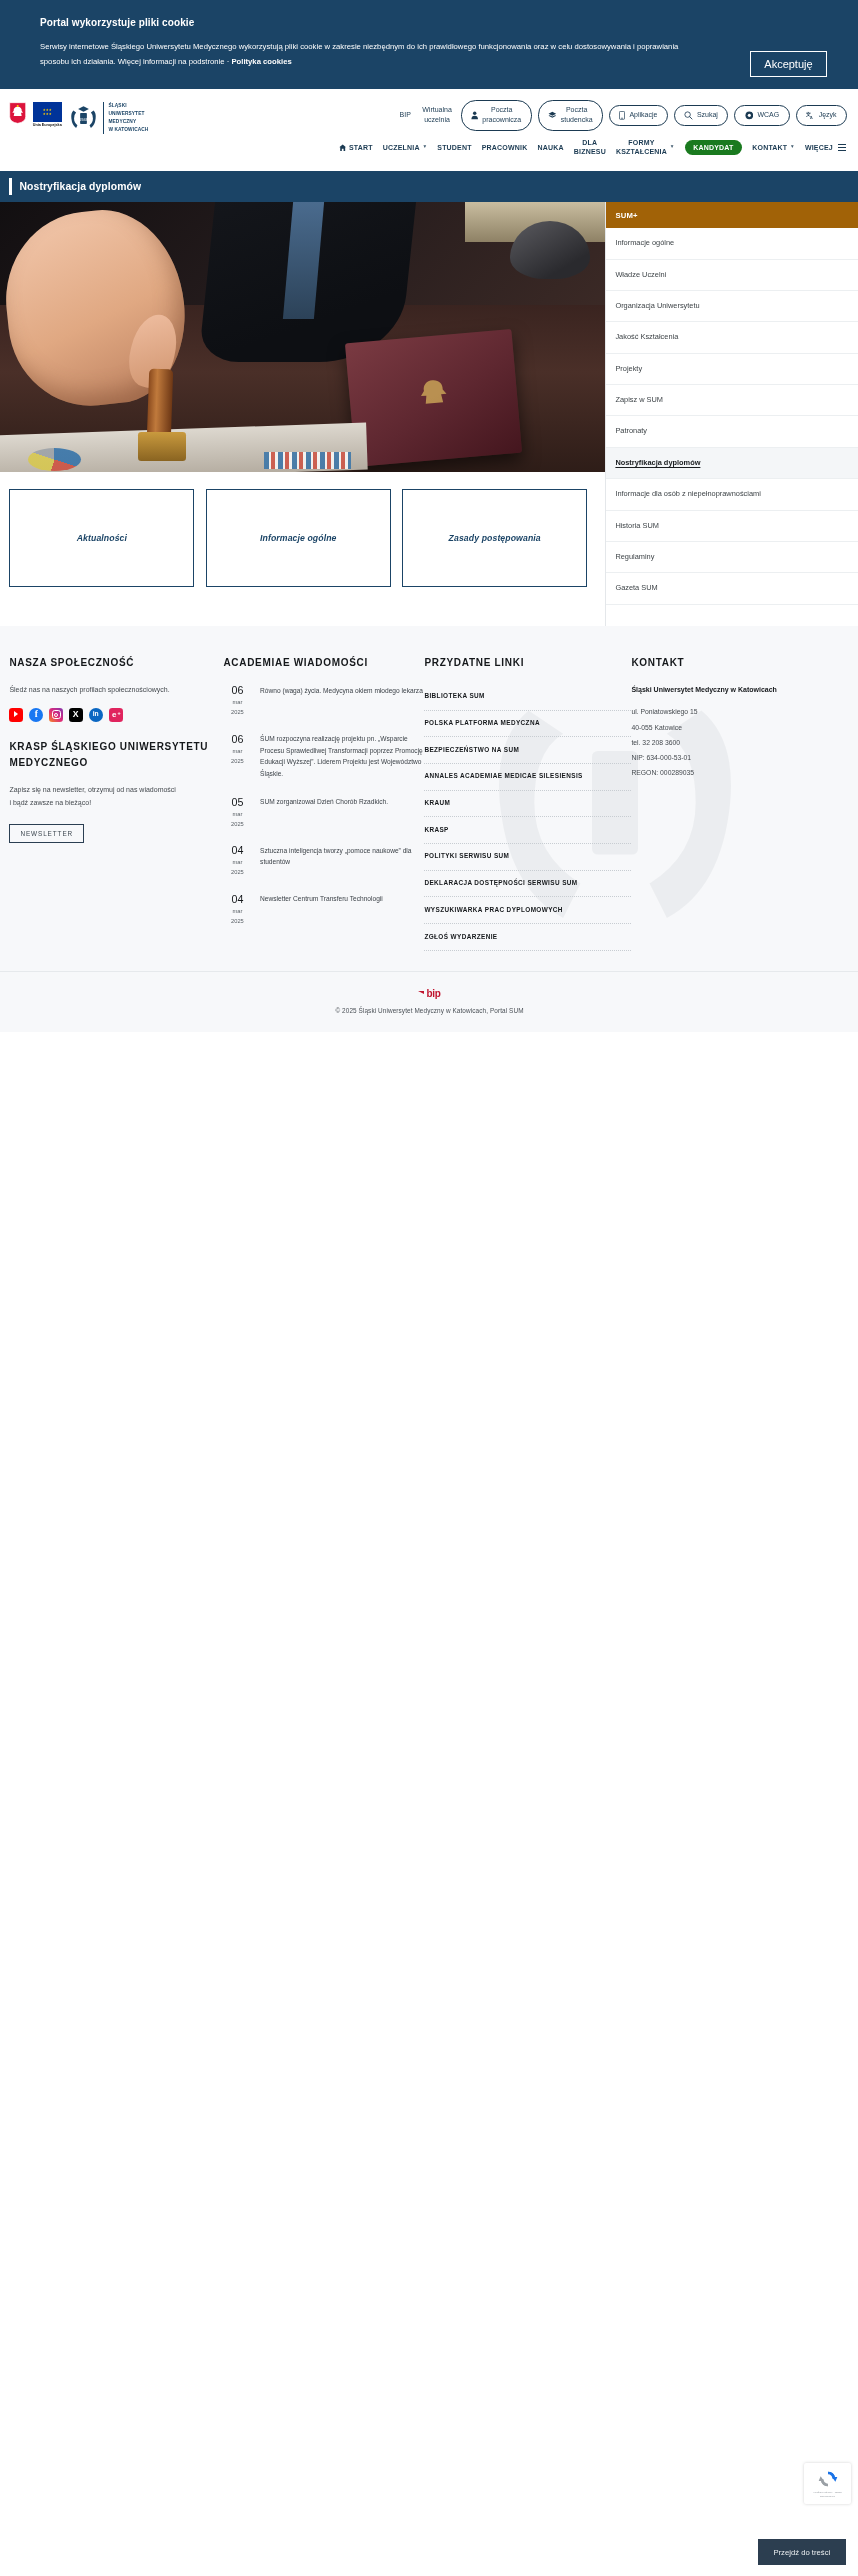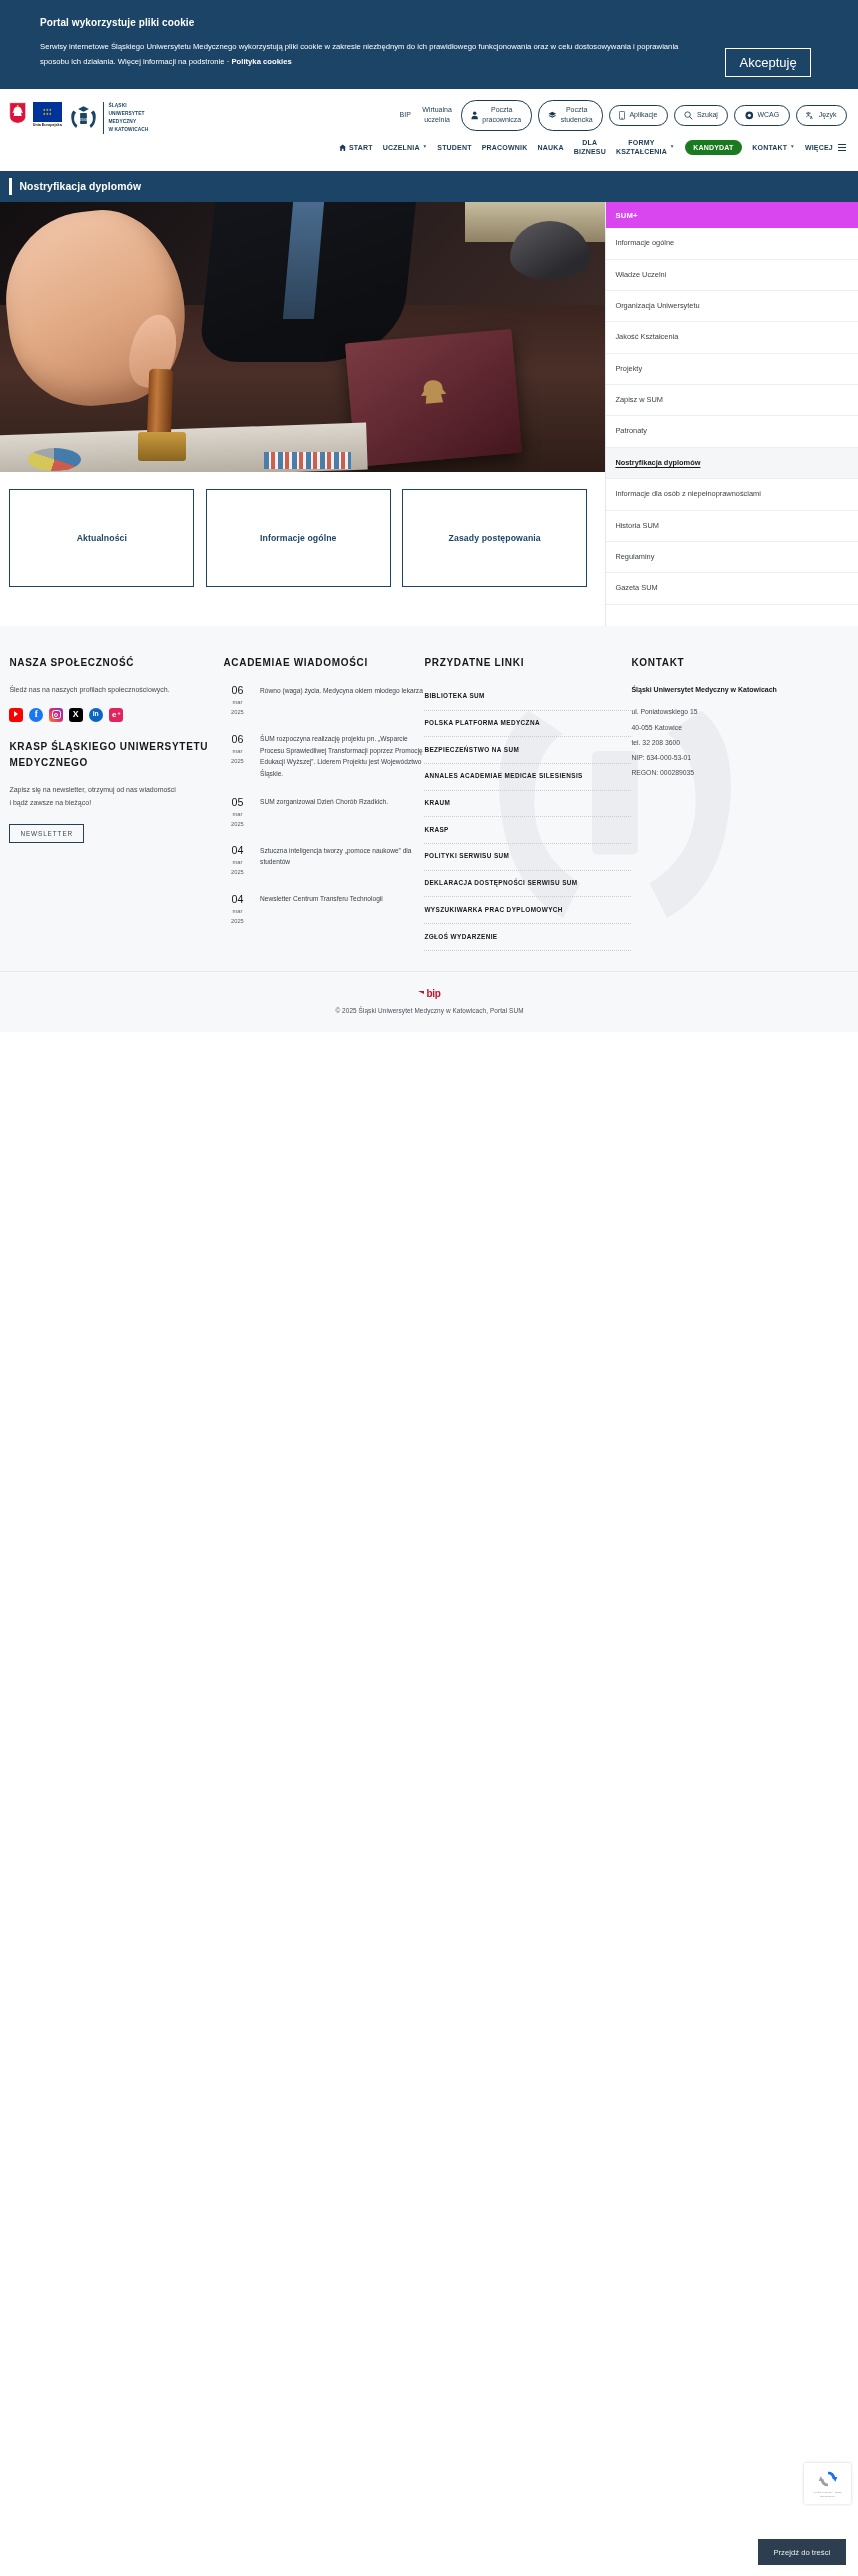--- a/index.html
+++ b/index.html
@@ -31,26 +31,26 @@
     max-width: 655px;
     font-weight: 400;
   }
   .cookie-text .policy {
     font-weight: bold;
     color: #ffffff;
     text-decoration: none;
   }
   .cookie-accept {
     position: absolute;
-    right: 48px;
+    right: 32px;
     bottom: 12px;
     background: transparent;
     border: 0.7px solid #ffffff;
     color: #ffffff;
-    font-size: 13px;
+    font-size: 11px;
     padding: 6px 13.4px;
     cursor: pointer;
     font-family: inherit;
   }
 
   
   .header {
     background: #ffffff;
     padding: 0;
     position: relative;
@@ -200,34 +200,34 @@
   .hero .chart-a { position: absolute; left: 28px; bottom: 1.3px; width: 53px; height: 23px;
     background: conic-gradient(#2e6fa8 0 30%, #cf4b3b 0 55%, #d8c84a 0 80%, #9aa0a6 0 100%);
     border-radius: 50%; opacity: .85; }
   .hero .chart-b { position: absolute; left: 264px; bottom: 2.7px; width: 87px; height: 17.4px;
     background: repeating-linear-gradient(90deg, #2e6fa8 0 4.7px, #ffffff 4.7px 7.4px, #cf4b3b 7.4px 11.4px, #ffffff 11.4px 14px);
     opacity: .8; }
 
   
   .sidebar { width: 253px; flex-shrink: 0; border-left: 0.7px solid #e4e7ea; background:#fff; }
   .sidebar-head {
-    background: #d946ef; color: #ffffff; font-size: 7.7px; font-weight: bold;
+    background: #a16207; color: #ffffff; font-size: 7.7px; font-weight: bold;
     padding: 8.7px 9.4px; letter-spacing: 0.2px;
   }
   .sidebar-item {
     padding: 10px 9.4px; font-size: 7.4px; color: #3d4347;
     border-bottom: 0.7px solid #eceff1; cursor: pointer; line-height: 1.4;
   }
   .sidebar-item.active {
     background: #f4f6f8; color: #1a1d20; font-weight: bold;
     text-decoration: underline; text-underline-offset: 2px;
   }
 
   
-  .tiles-wrap { padding: 17.4px 9.4px 27px 9.4px; background:#fff; }
+  .tiles-wrap { padding: 17.4px 9.4px 27px 9.4px; background:#fff;font-style:italic; }
   .tiles-row { display: flex; gap: 11.4px; margin-bottom: 11.4px; }
   .tile {
     width: 185px; height: 98px; border: 0.7px solid #1b4466;
     display: flex; align-items: center; justify-content: center;
     text-align: center; cursor: pointer; background: #ffffff;
   }
   .tile span {
     color: #1b4466; font-size: 8.7px; font-weight: bold; line-height: 1.55;
     letter-spacing: 0.1px; padding: 0 6.7px;
   }

